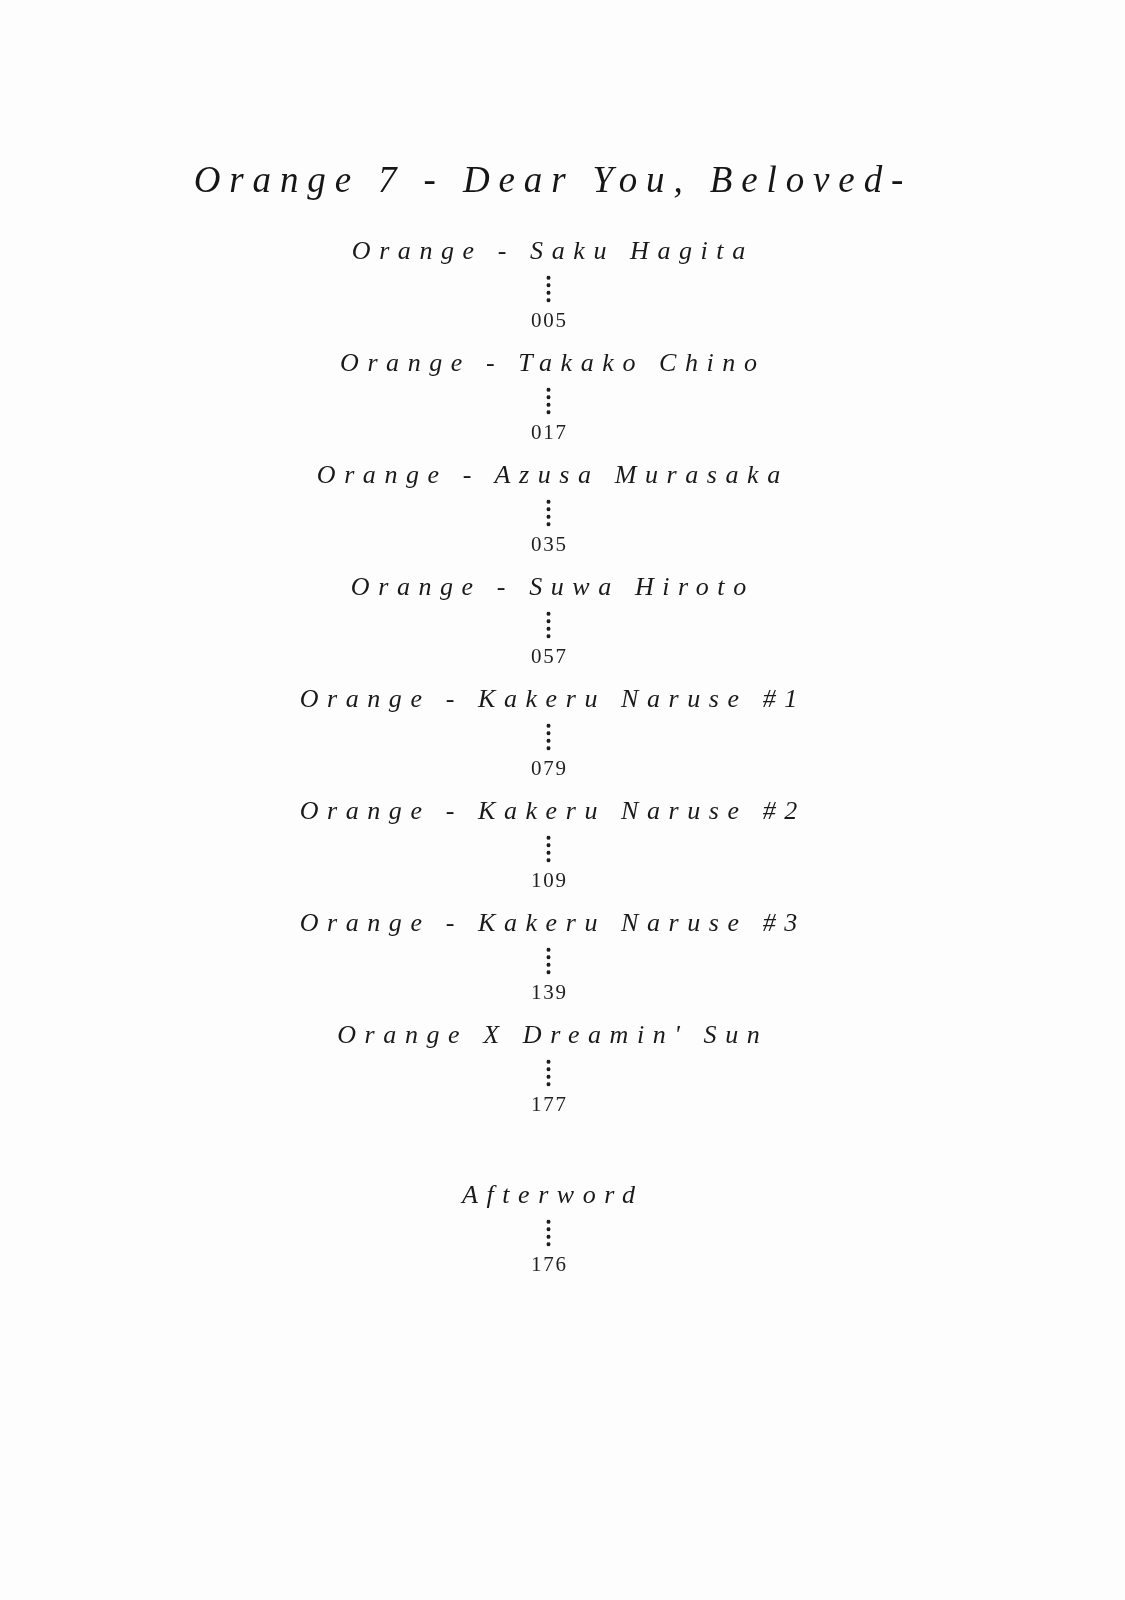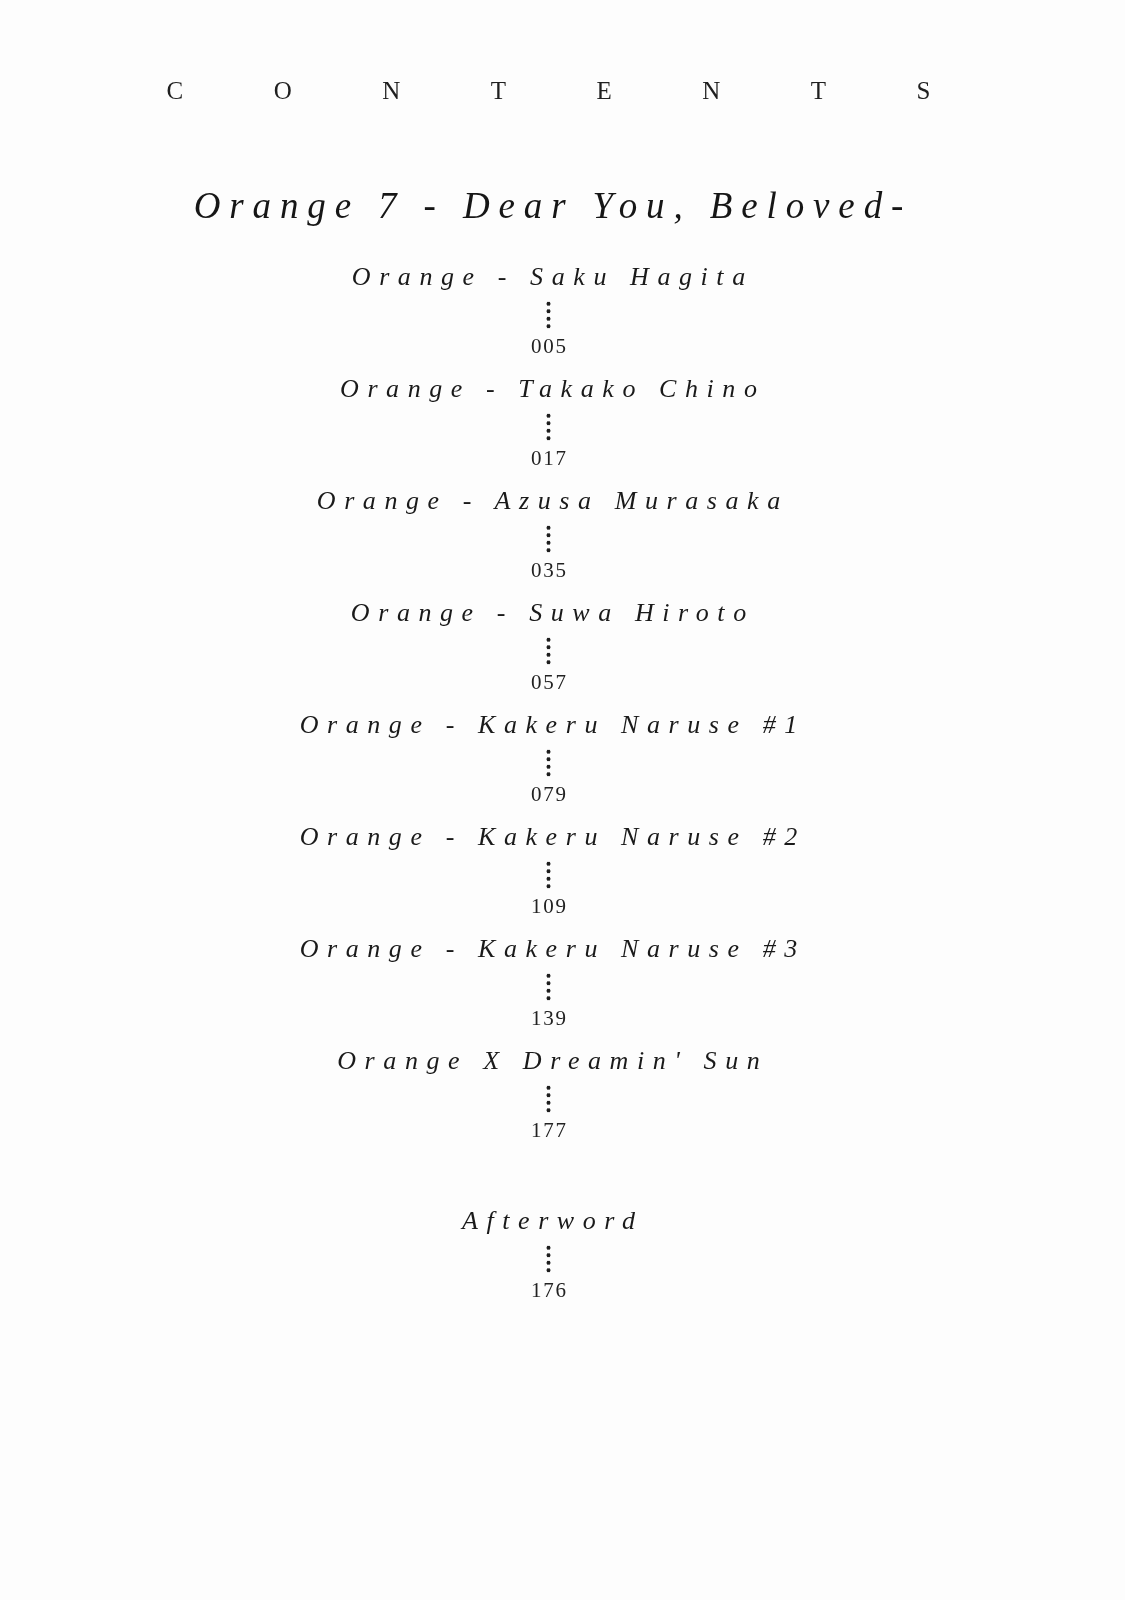--- a/index.html
+++ b/index.html
@@ -72,21 +72,20 @@
     margin-right: -0.08em;
     color: #222222;
     font-variant-numeric: oldstyle-nums;
   }
 </style>
 </head>
 <body>
 
 <div class="page">
 
-  <div class="contents-header">CONTENTS</div>
 
   <div class="volume-title">Orange 7 - Dear You, Beloved-</div>
 
   <div class="entry">
     <div class="entry-label">Orange - Saku Hagita</div>
     <div class="dots"></div>
     <div class="entry-page">005</div>
   </div>
 
   <div class="entry">

